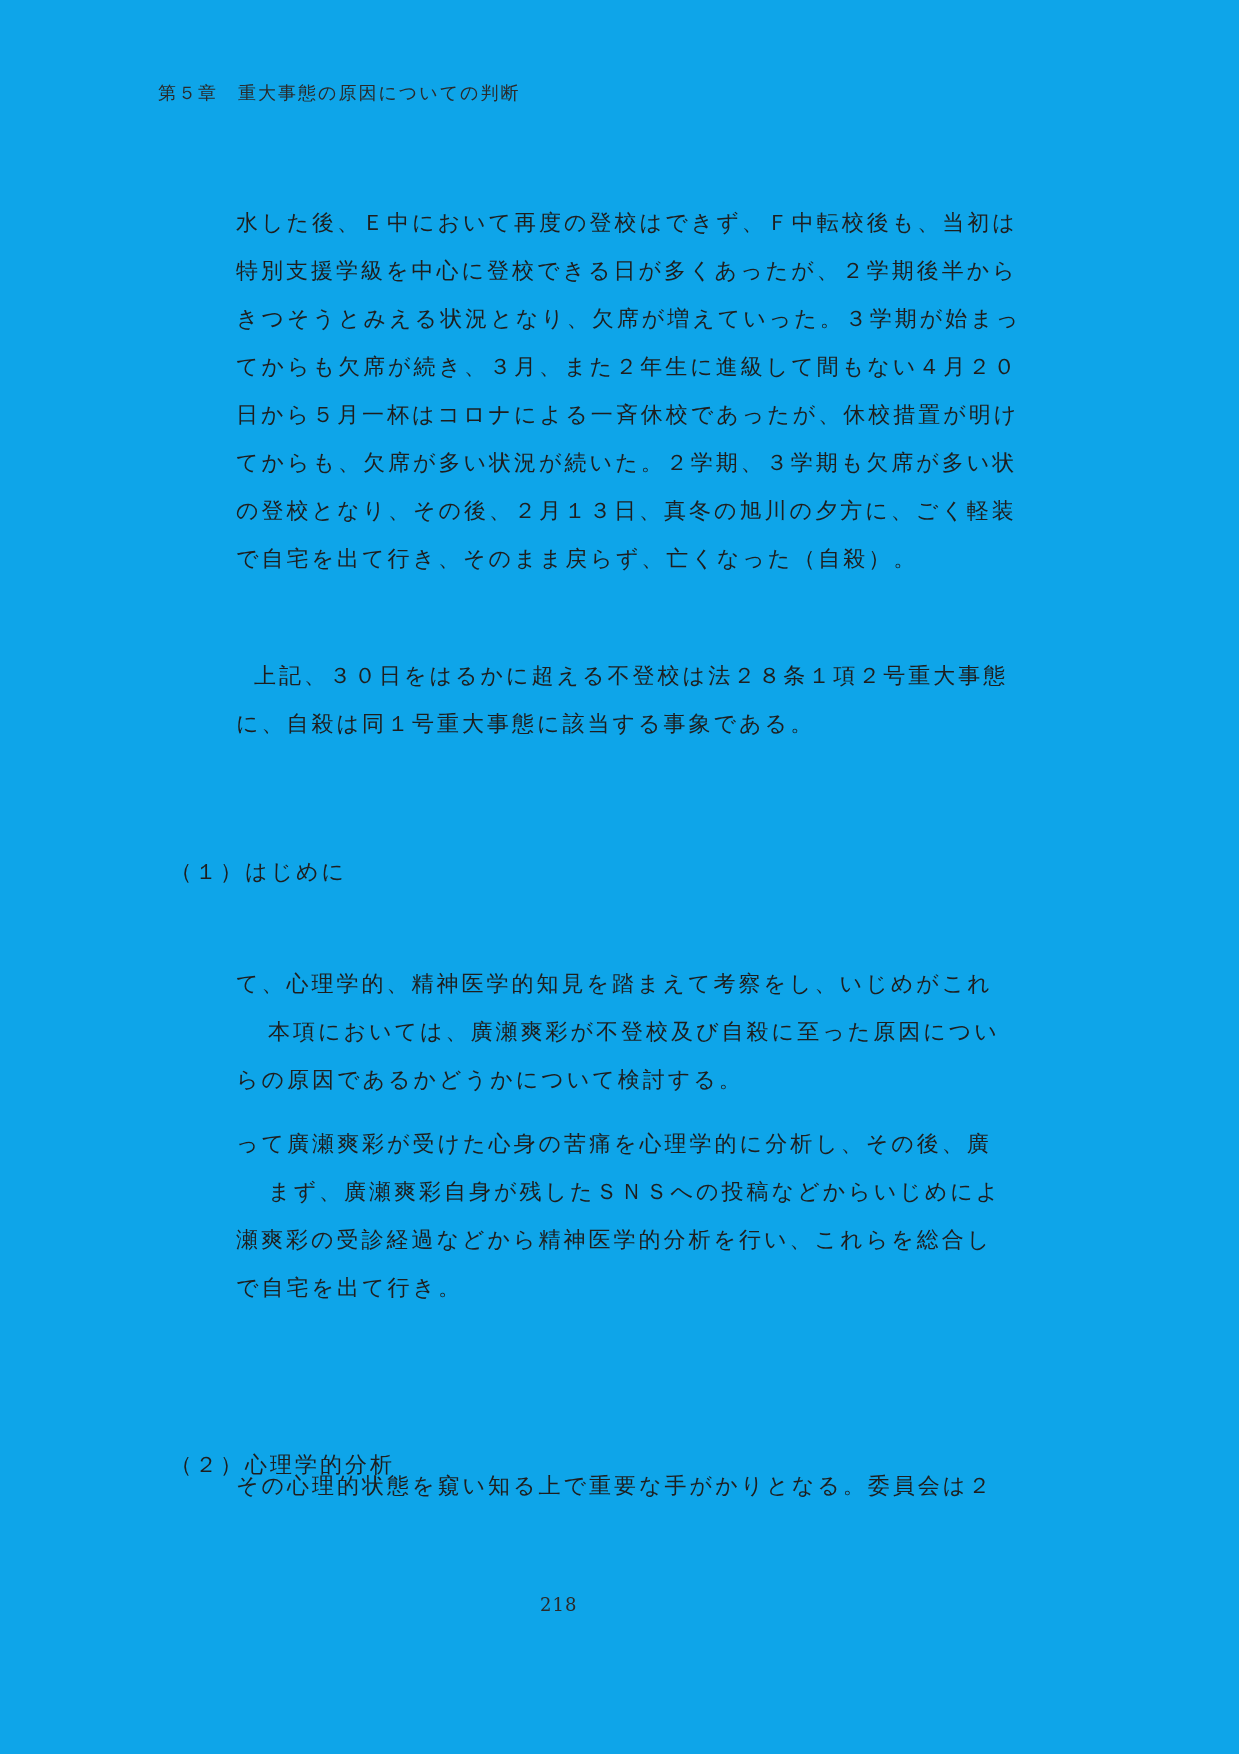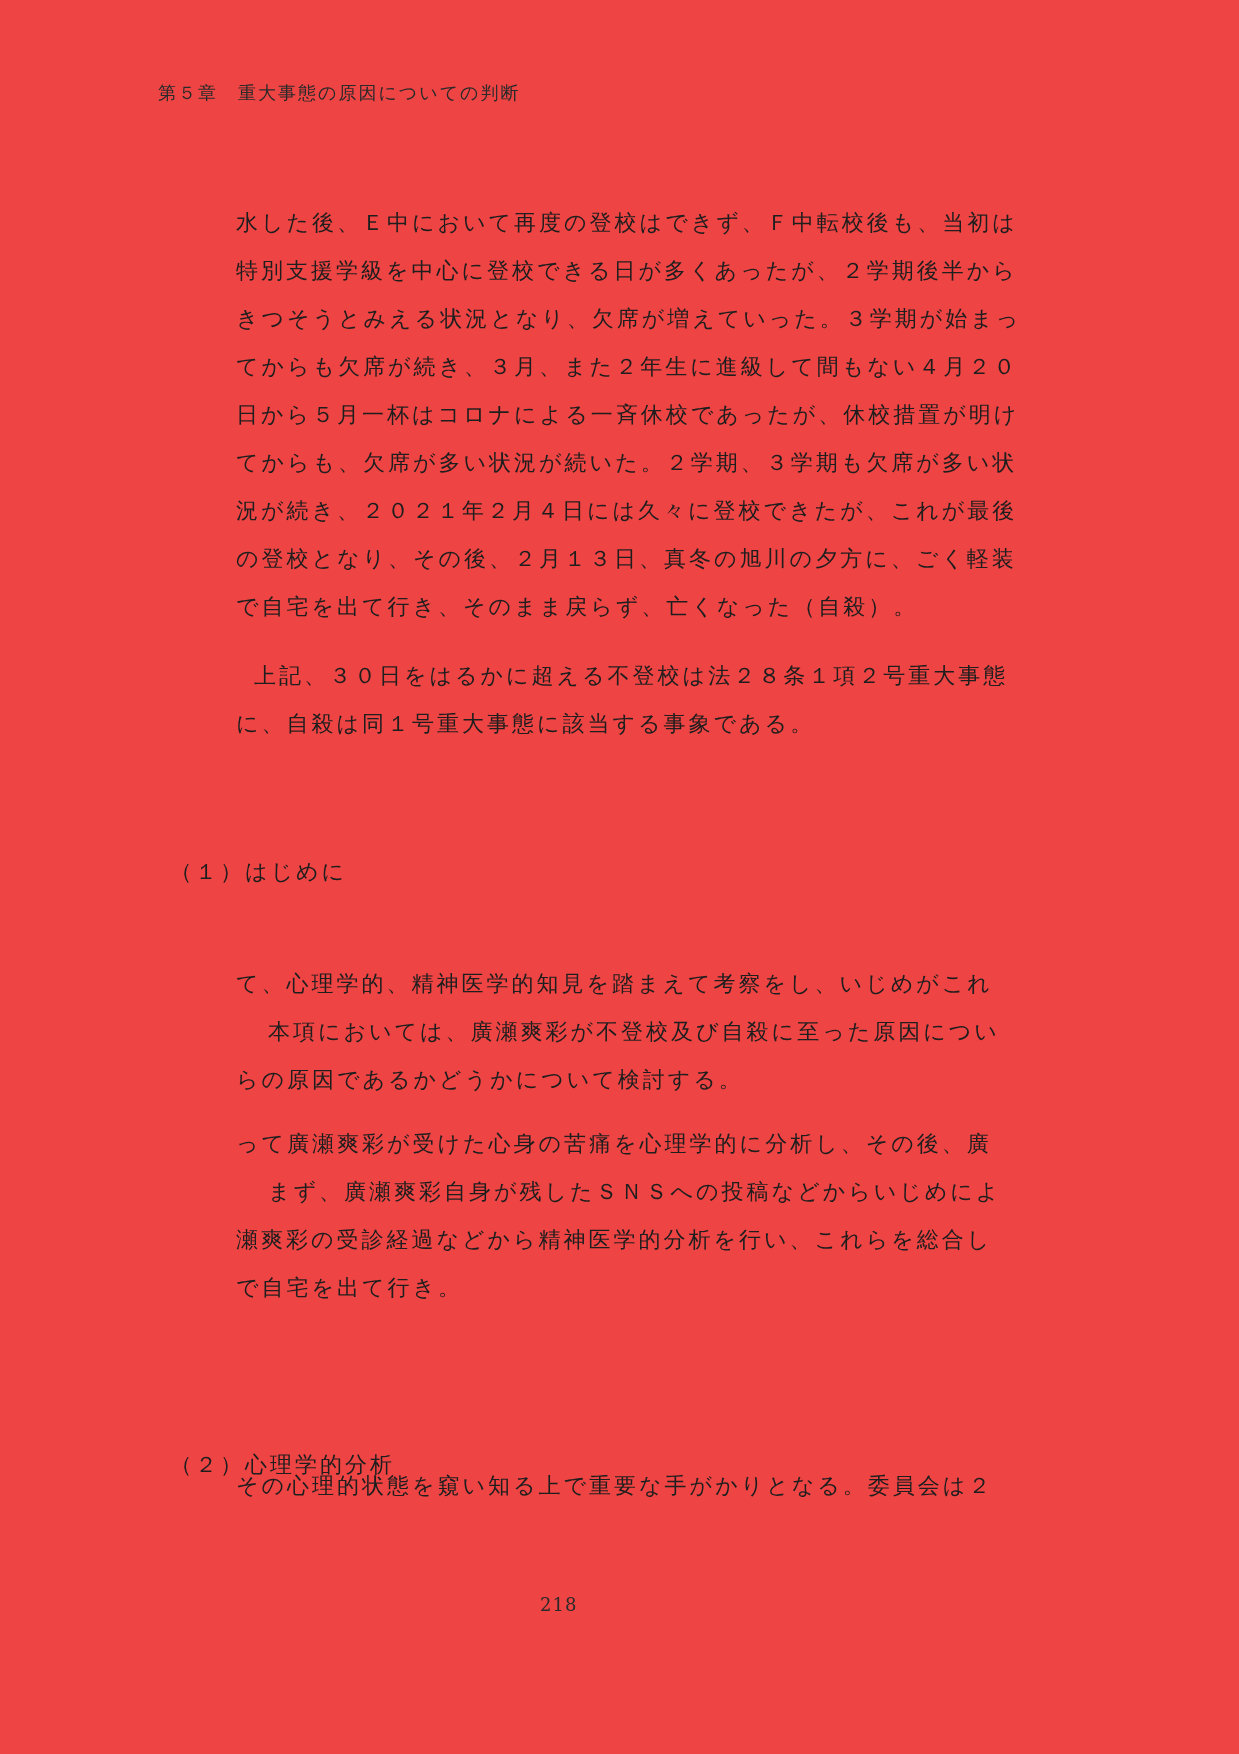--- a/index.html
+++ b/index.html
@@ -1,20 +1,20 @@
 <!DOCTYPE html>
 <html><head>
 <meta charset="utf-8">
 <style>
   html,body{margin:0;padding:0;background:#e8e8e8;}
   .page{
     position:relative;
     width:1239px;height:1754px;
     margin:0 auto;
-    background:#ef4444;
+    background:#0ea5e9;
     font-family:"DejaVu Serif","Liberation Serif",serif;
     color:#1e1e1e;
     overflow:hidden;
   }
   .chapter-header{
     position:absolute;left:158px;top:84px;
     font-size:18px;letter-spacing:2px;line-height:1;
     color:#2a2a2a;
   }
   .para{
@@ -52,21 +52,20 @@
 
   <div class="chapter-header">第５章　重大事態の原因についての判断</div>
 
   <div class="para" style="top:199px">
     <div class="line">水した後、Ｅ中において再度の登校はできず、Ｆ中転校後も、当初は</div>
     <div class="line">特別支援学級を中心に登校できる日が多くあったが、２学期後半から</div>
     <div class="line">きつそうとみえる状況となり、欠席が増えていった。３学期が始まっ</div>
     <div class="line">てからも欠席が続き、３月、また２年生に進級して間もない４月２０</div>
     <div class="line">日から５月一杯はコロナによる一斉休校であったが、休校措置が明け</div>
     <div class="line">てからも、欠席が多い状況が続いた。２学期、３学期も欠席が多い状</div>
-    <div class="line">況が続き、２０２１年２月４日には久々に登校できたが、これが最後</div>
     <div class="line">の登校となり、その後、２月１３日、真冬の旭川の夕方に、ごく軽装</div>
     <div class="line">で自宅を出て行き、そのまま戻らず、亡くなった（自殺）。</div>
   </div>
 
   <div class="para" style="top:652px">
     <div class="line indent-sm">上記、３０日をはるかに超える不登校は法２８条１項２号重大事態</div>
     <div class="line">に、自殺は同１号重大事態に該当する事象である。</div>
   </div>
 
 

